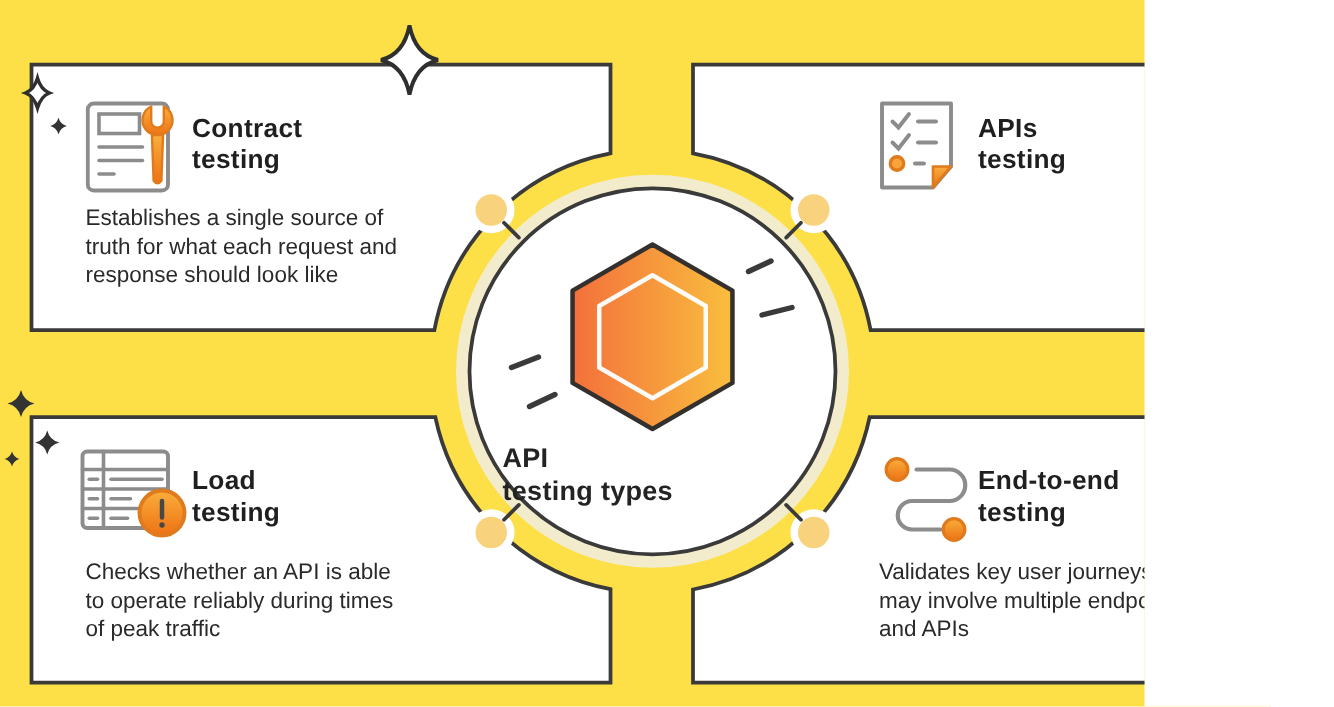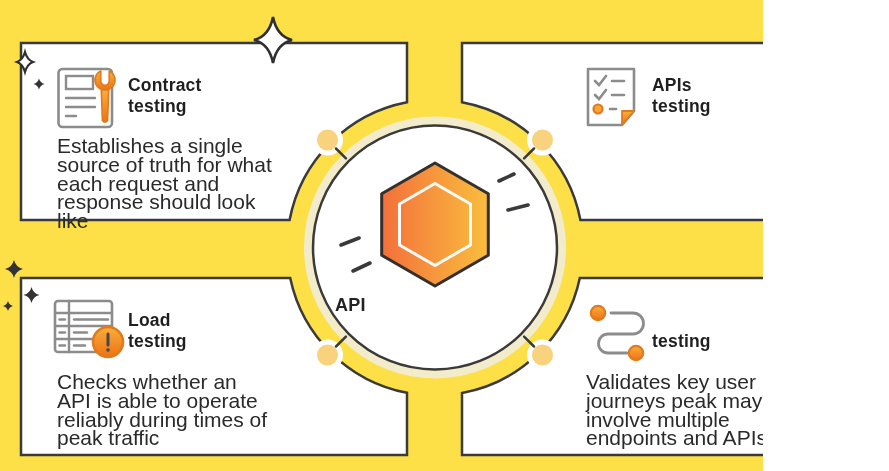--- a/index.html
+++ b/index.html
@@ -7,21 +7,21 @@
     position:relative;width:719px;height:471px;background:#fde047;overflow:hidden;
     font-family:"Liberation Sans","DejaVu Sans",sans-serif;
     padding-left:44px;
   }
   .bg{position:absolute;left:0;top:0;}
   .abs{position:absolute;}
   .card-title{
     margin:0;font-size:17.5px;line-height:21px;font-weight:bold;color:#1f1f1f;letter-spacing:.2px;
   }
   .desc{
-    margin:0;font-size:21px;line-height:18.8px;color:#2a2a2a;
+    margin:0;font-size:15px;line-height:18.8px;color:#2a2a2a;
   }
   .center-label{
     position:absolute;left:335px;top:294px;width:200px;text-align:left;
     font-size:18px;line-height:22px;font-weight:bold;color:#232323;letter-spacing:.2px;
   }
 </style>
 </head>
 <body>
 
 <div class="canvas">
@@ -163,22 +163,23 @@
   <p class="desc abs" style="left:57px;top:373px;width:212px">Checks whether an API is able to operate reliably during times of peak traffic</p>
 
   <div class="abs" style="left:586px;top:302px">
     <svg width="64" height="64" viewBox="0 0 64 64">
       <path d="M 25 11 H 47 A 10.5 10.5 0 0 1 47 32 H 22 A 9.5 9.5 0 0 0 22 51 H 41" fill="none" stroke="#8C8C8C" stroke-width="2.8" stroke-linecap="round"></path>
       <circle cx="12" cy="11" r="7.2" fill="url(#orGrad)" stroke="#DF7B1D" stroke-width="2.2"></circle>
       <circle cx="50" cy="51" r="7.2" fill="url(#orGrad)" stroke="#DF7B1D" stroke-width="2.2"></circle>
     </svg>
   </div>
   <h3 class="card-title abs" style="left:652px;top:310px">
-    <br>
+    <span>End-to-end</span><br>
     <span>testing</span>
   </h3>
   <p class="desc abs" style="left:586px;top:373px;width:222px">Validates key user journeys peak may involve multiple endpoints and APIs</p>
 
   <div class="center-label">
     <span>API</span><br>
+    <span>testing types</span>
   </div>
 
 </div>
 
 </body></html>

